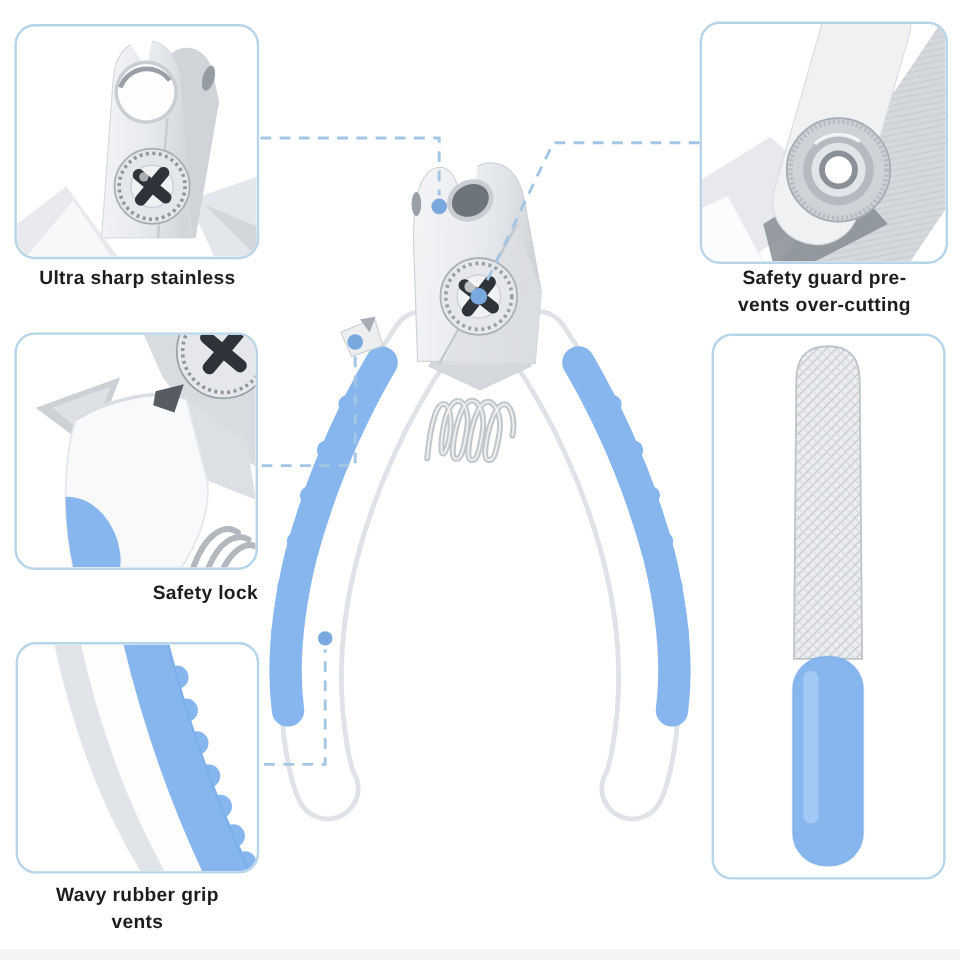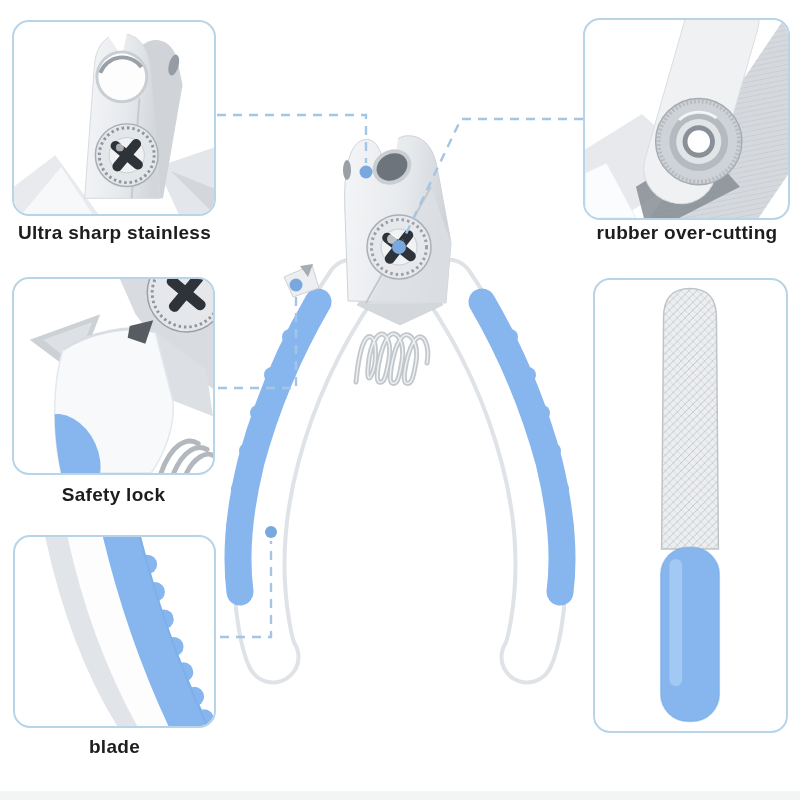--- a/index.html
+++ b/index.html
@@ -8,24 +8,24 @@
          font-family:"Liberation Sans",sans-serif;}
   .callout-box{position:absolute;border:2px solid var(--box-border);
          border-radius:17px;background:#fff;overflow:hidden;box-sizing:border-box;}
   .callout-box svg{display:block;width:100%;height:100%;}
   .box-blade{left:12px;top:20px;width:204px;height:196px;}
   .box-guard{left:583px;top:18px;width:207px;height:202px;}
   .box-lock{left:12px;top:277px;width:203px;height:198px;}
   .box-grip{left:13px;top:535px;width:203px;height:193px;}
   .box-file{left:593px;top:278px;width:195px;height:455px;}
   .callout-label{position:absolute;text-align:center;color:var(--label-text);
-         font-weight:bold;font-size:19px;line-height:22px;letter-spacing:.3px;}
+         font-weight:bold;font-size:16px;line-height:22px;letter-spacing:.3px;}
   .lbl-blade{left:2px;top:222px;width:225px;}
   .lbl-guard{left:580px;top:222px;width:214px;}
-  .lbl-lock{left:12px;top:484px;width:203px;}
+  .lbl-lock{left:12px;top:484px;width:203px;text-align:right;}
   .lbl-grip{left:2px;top:736px;width:225px;}
   .lbl-file{left:580px;top:742px;width:214px;}
   .main-product{position:absolute;left:200px;top:125px;width:400px;height:580px;}
   .overlay{position:absolute;left:0;top:0;width:800px;height:800px;pointer-events:none;}
   .footer-strip{position:absolute;left:0;bottom:0;width:800px;height:9px;
          background:var(--footer-strip);}
 </style>
 </head>
 <body>
 
@@ -249,23 +249,25 @@
       <circle cx="399" cy="247" r="7"></circle>
       <circle cx="296" cy="285" r="6.5"></circle>
       <circle cx="271" cy="532" r="6"></circle>
     </g>
   </svg>
 
   <div class="callout-label lbl-blade">
     <div>Ultra sharp stainless</div>
   </div>
   <div class="callout-label lbl-guard">
-    <div>rubber over-cutting</div>
+    <div>Safety guard pre-</div>
+    <div>vents over-cutting</div>
   </div>
   <div class="callout-label lbl-lock">
     <div>Safety lock</div>
   </div>
   <div class="callout-label lbl-grip">
-    <div>blade</div>
+    <div>Wavy rubber grip</div>
+    <div>vents</div>
   </div>
 
   <div class="footer-strip"></div>
 </div>
 
 </body></html>

